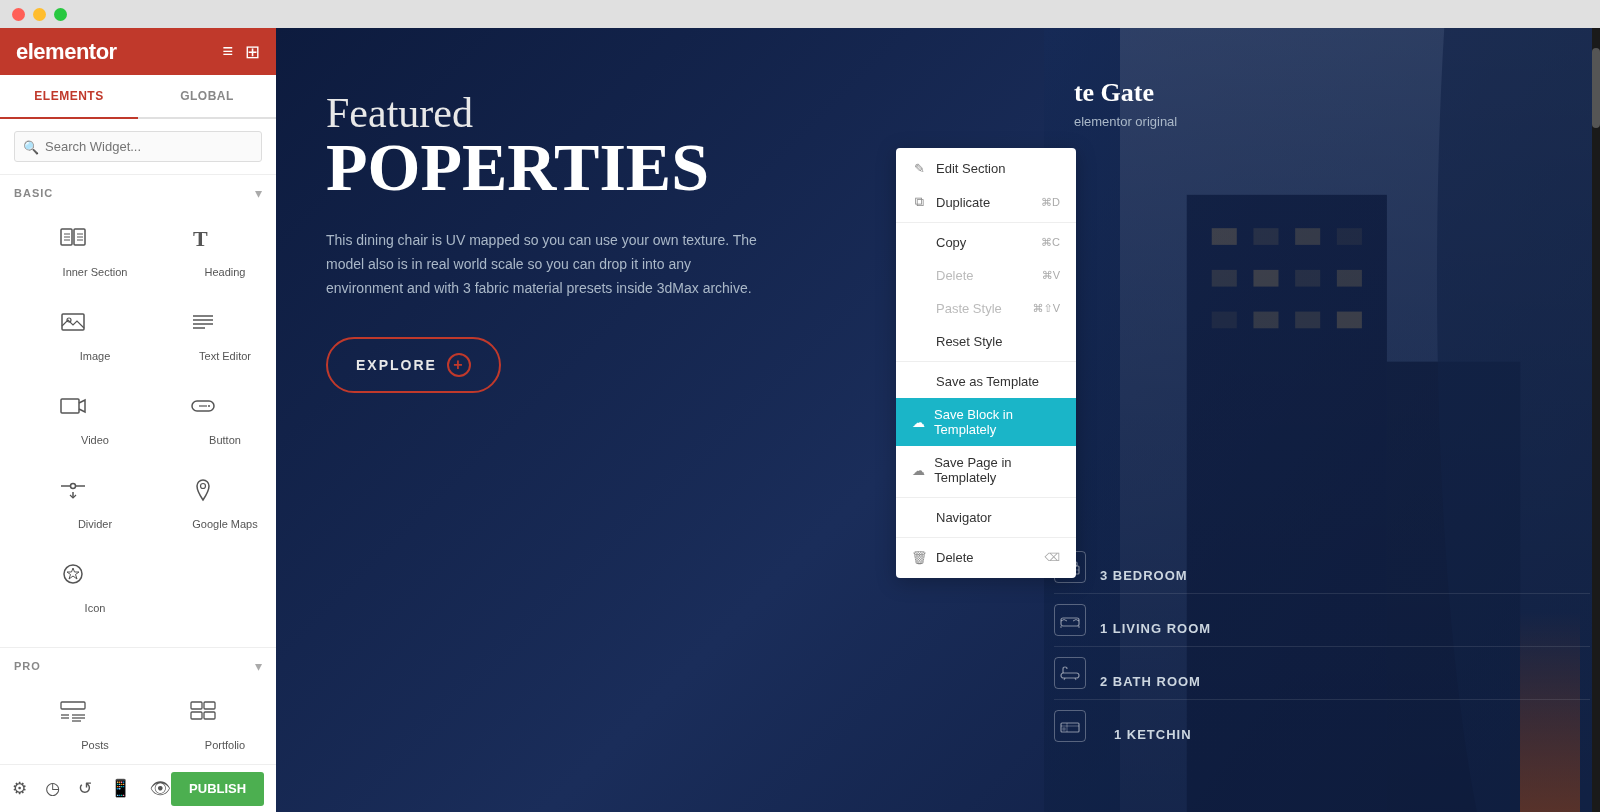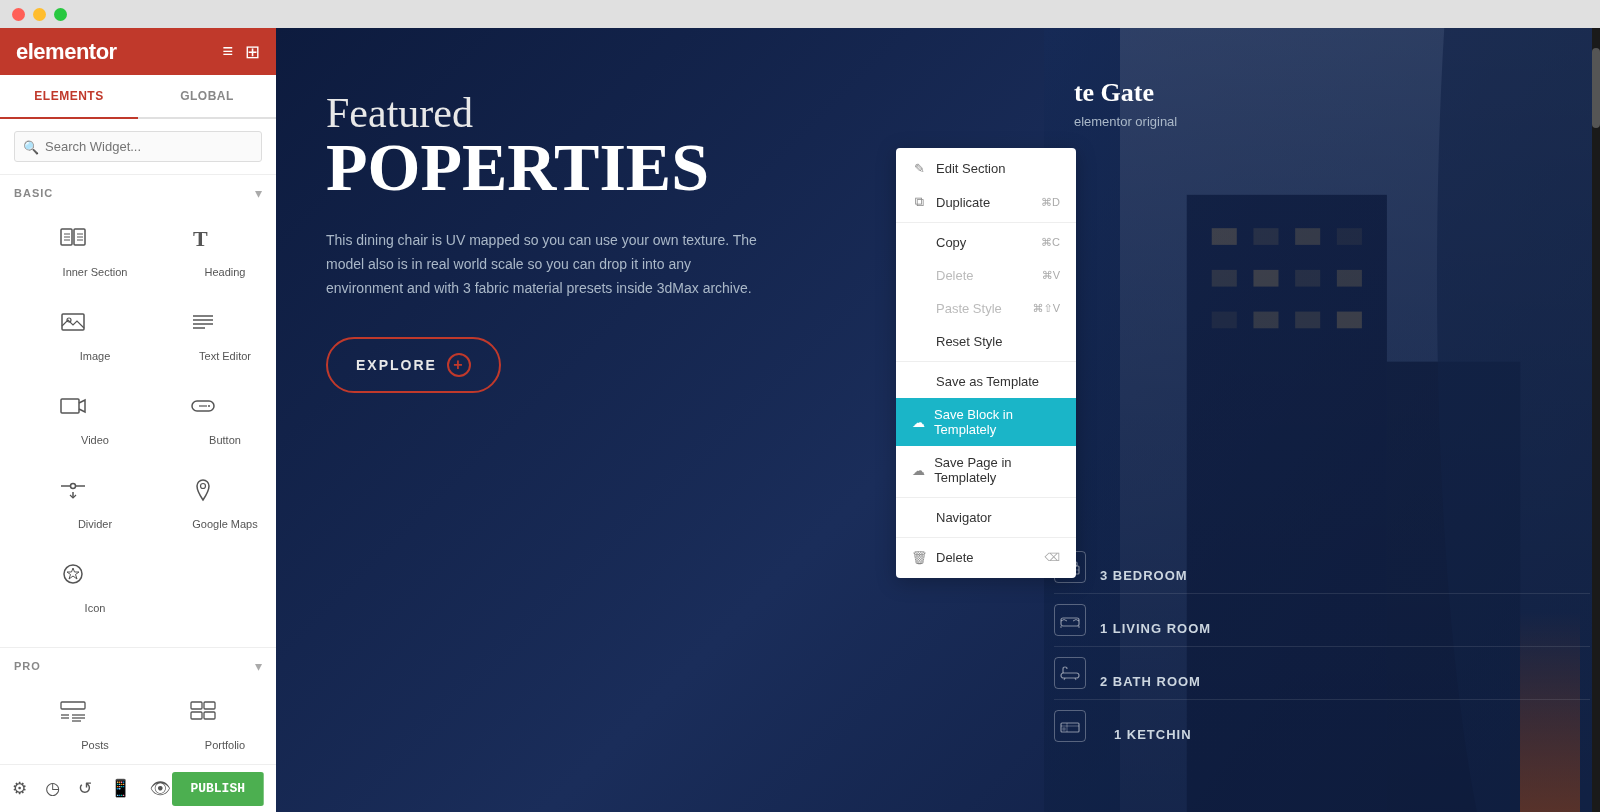--- a/index.html
+++ b/index.html
@@ -229,21 +229,20 @@
       font-weight: 600;
       overflow: hidden;
     }
 
     .publish-main {
       padding: 12px 18px;
       height: 100%;
       display: flex;
       align-items: center;
       border-right: 1px solid rgba(255,255,255,0.3);
-      font-family: Liberation Mono, monospace;
     }
 
     
     .canvas-area {
       flex: 1;
       background: #2a2a2a;
       position: relative;
       overflow: hidden;
     }
 

